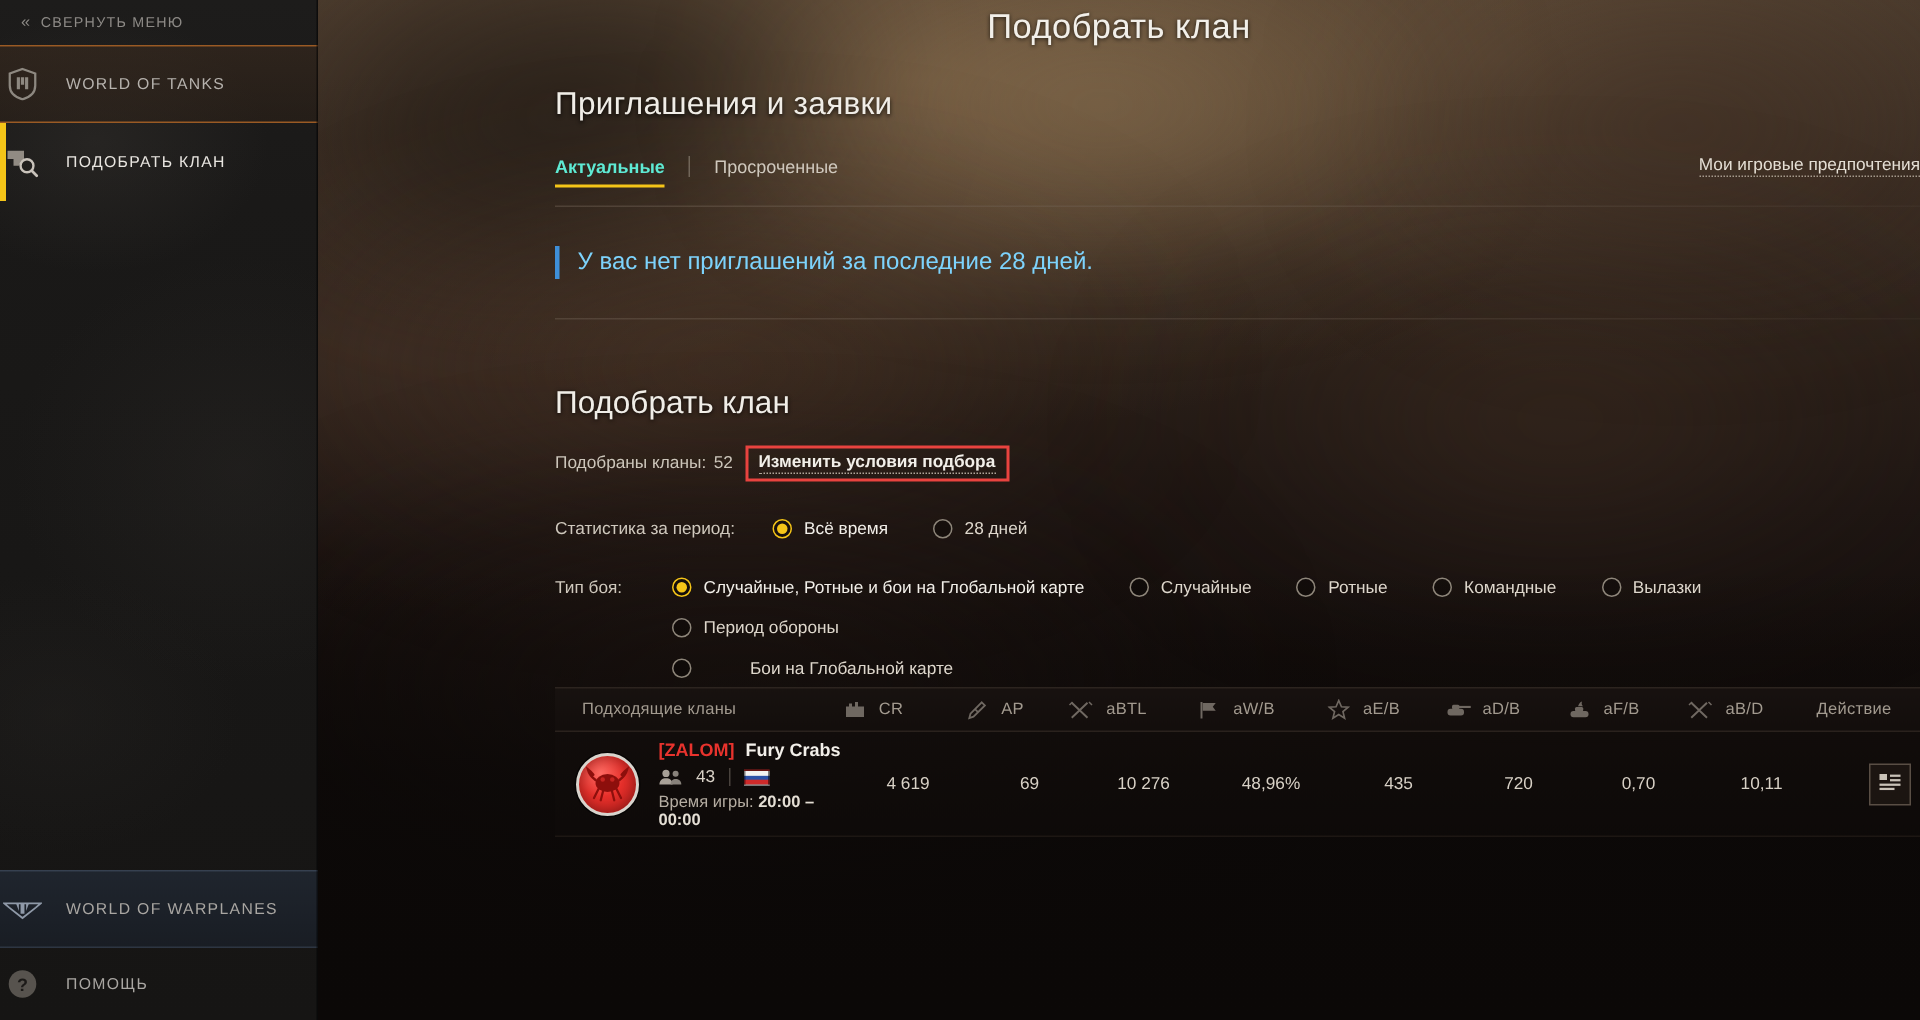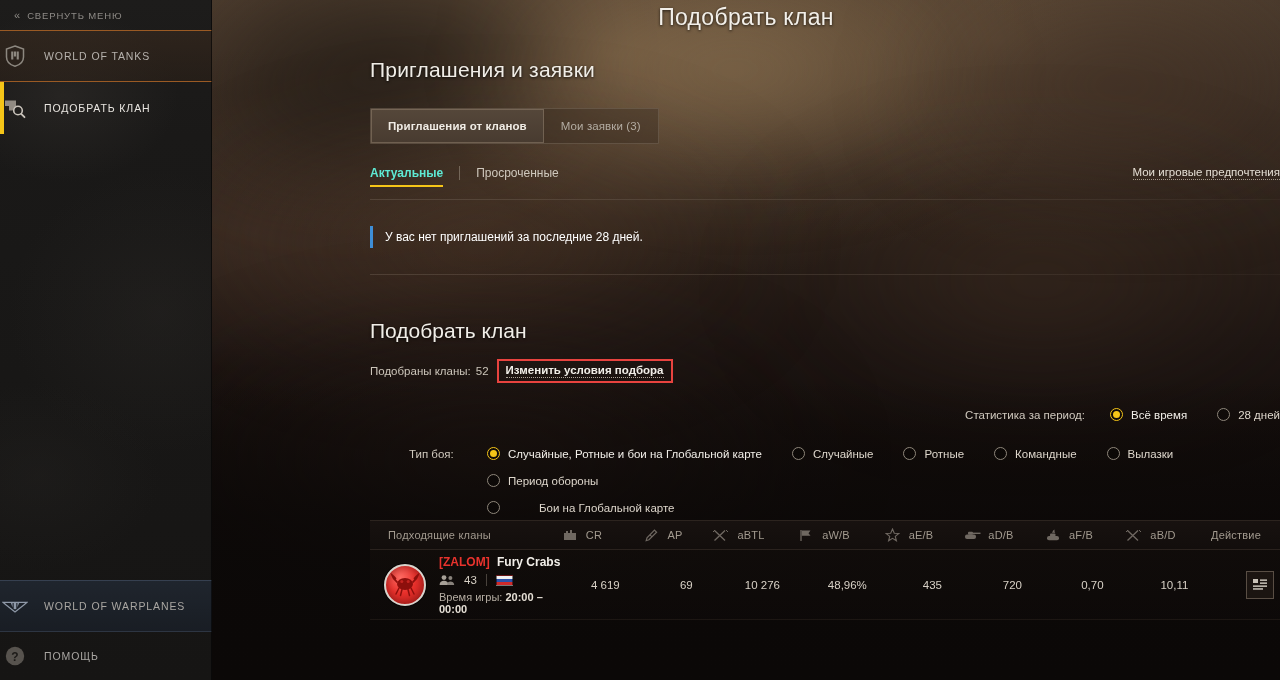--- a/index.html
+++ b/index.html
@@ -260,22 +260,22 @@
     align-items: center;
     gap: 12px;
     height: 22px;
   }
   .notice-bar {
     width: 3px; height: 22px;
     background: #3e8fd8;
     flex: 0 0 3px;
   }
   .notice-text {
-    font-size: 12px;
-    color: #ffffff;
+    font-size: 16px;
+    color: #7dd3fc;
   }
 
   .hr2 {
     margin-top: 26px;
     height: 1px;
     background: linear-gradient(90deg, rgba(120,105,92,0.38) 0%, rgba(108,94,82,0.30) 60%, rgba(88,76,66,0.14) 100%);
   }
 
   
   .section-h2 {
@@ -309,24 +309,23 @@
     padding-bottom: 1px;
     cursor: pointer;
   }
 
   
   .radio-row {
     display: flex;
     align-items: center;
     font-size: 11.5px;
     color: #cfc8bd;
-    justify-content: flex-end;
   }
   .radio-row--stats { margin-top: 26px; }
-  .radio-row--battle { margin-top: 26px; align-items: flex-start; margin-left: 39px; }
+  .radio-row--battle { margin-top: 26px; align-items: flex-start; }
   .radio-label-col {
     width: 78px;
     flex: 0 0 78px;
     color: #cfc8bd;
     padding-top: 1px;
   }
   .radio-opts {
     display: flex;
     flex-wrap: wrap;
     align-items: center;
@@ -524,24 +523,20 @@
 
   <main class="main">
 
     <h1 class="page-title">Подобрать клан</h1>
 
     <div class="content">
 
       
       <h2 class="section-h1">Приглашения и заявки</h2>
 
-      <div class="segmented">
-        <button class="seg-btn seg-btn--active">Приглашения от кланов</button>
-        <button class="seg-btn">Мои заявки (3)</button>
-      </div>
 
       <div class="subtabs">
         <div class="subtab subtab--active">Актуальные</div>
         <div class="subtab-sep"></div>
         <div class="subtab">Просроченные</div>
         <div class="prefs-link">Мои игровые предпочтения</div>
       </div>
 
       <div class="hr"></div>
 

